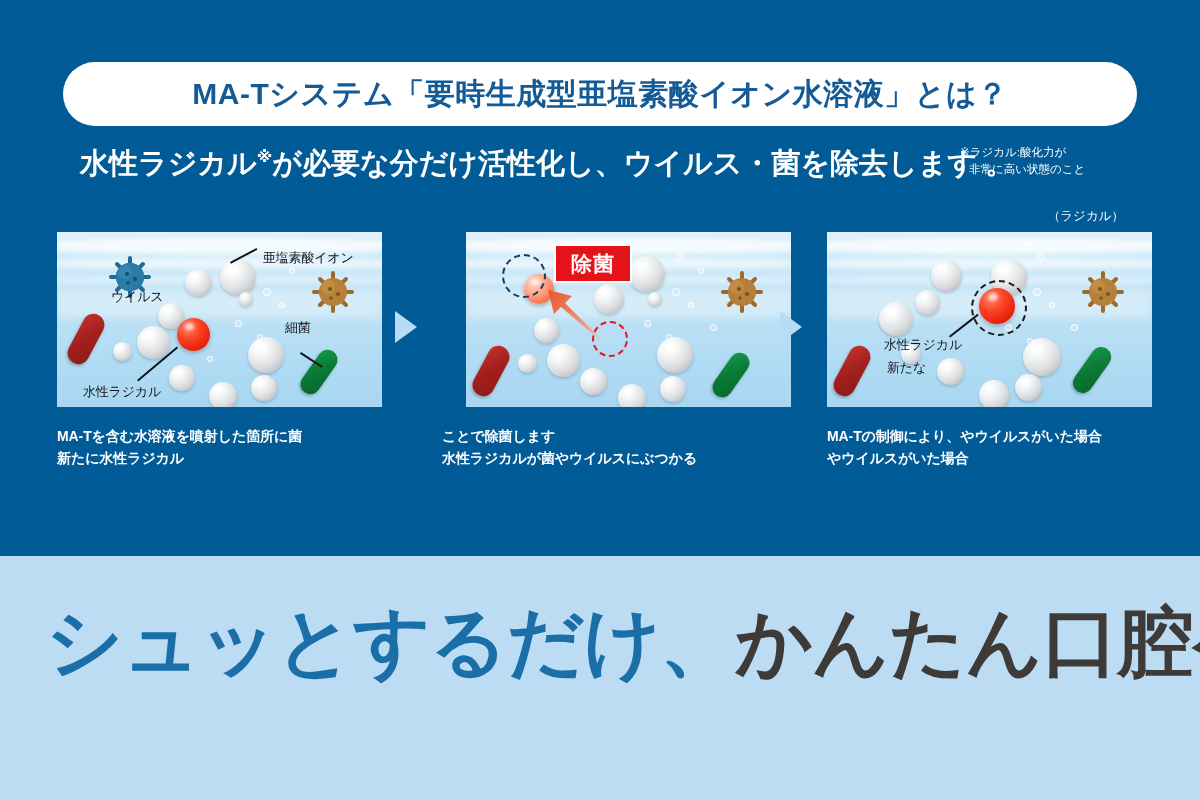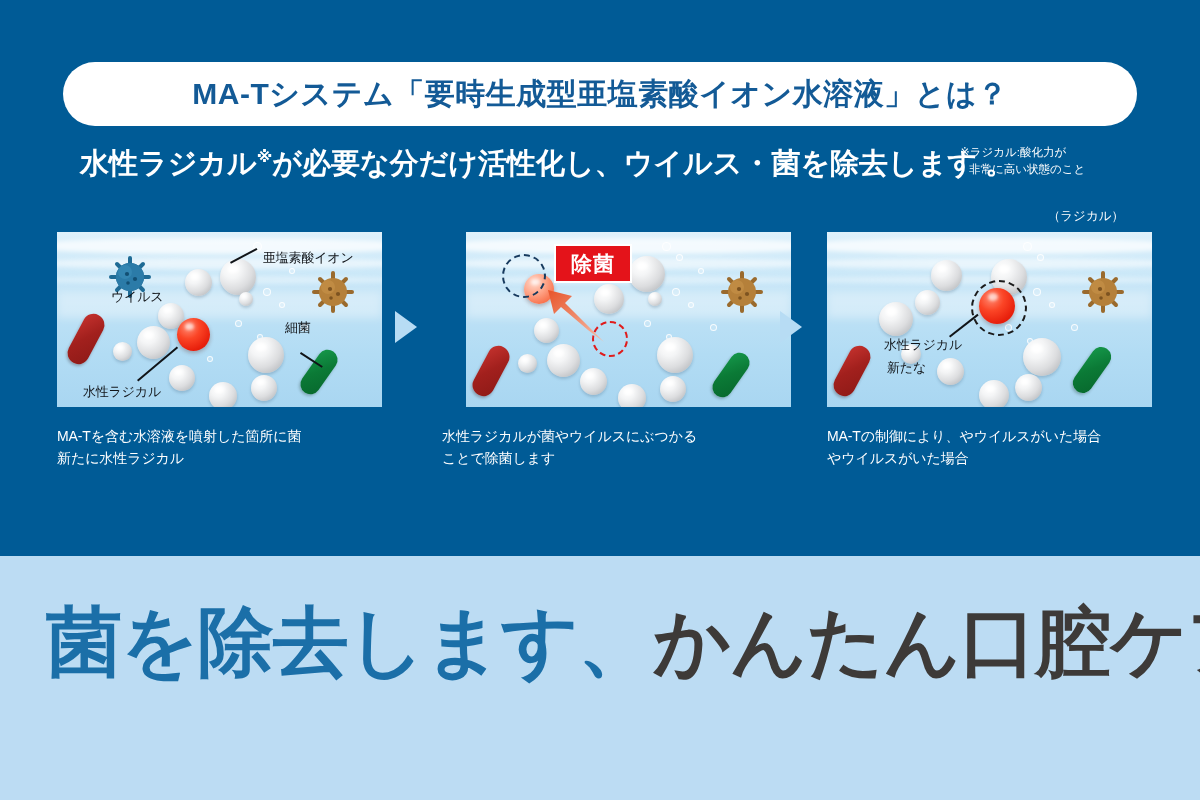--- a/index.html
+++ b/index.html
@@ -153,21 +153,21 @@
     border-top:16px solid transparent;
     border-bottom:16px solid transparent;
     border-left:22px solid #b7dcf4;
   }
   .sa1{left:395px;}
   .sa2{left:780px;}
 
   
   .caption{
     position:absolute;top:426px;width:335px;
-    color:#ffffff;font-size:14px;font-weight:normal;line-height:1.55;
+    color:#ffffff;font-size:14px;font-weight:bold;line-height:1.55;
     letter-spacing:-.1px;
   }
   .c1{left:57px;}
   .c2{left:442px;}
   .c3{left:827px;}
 
   
   .band-bottom{
     position:absolute;left:0;top:556px;width:1200px;height:244px;
     background:#bcdcf3;
@@ -421,26 +421,26 @@
   </div>
 
   <div class="step-arrow sa1"></div>
   <div class="step-arrow sa2"></div>
 
   <div class="caption c1">
     <div>MA-Tを含む水溶液を噴射した箇所に菌</div>
     <div>新たに水性ラジカル</div>
   </div>
   <div class="caption c2">
+    <div>ことで除菌します</div>
     <div>水性ラジカルが菌やウイルスにぶつかる</div>
-    <div>ことで除菌します</div>
   </div>
   <div class="caption c3">
     <div>MA-Tの制御により、やウイルスがいた場合</div>
     <div>やウイルスがいた場合</div>
   </div>
 
   <div class="band-bottom"></div>
   <div class="headline">
-    <span class="blue">菌を除去します、</span><span class="dark">かんたん口腔ケア。</span>
+    <span class="blue">シュッとするだけ、</span><span class="dark">かんたん口腔ケア。</span>
   </div>
 
 </div>
 
 </body></html>

